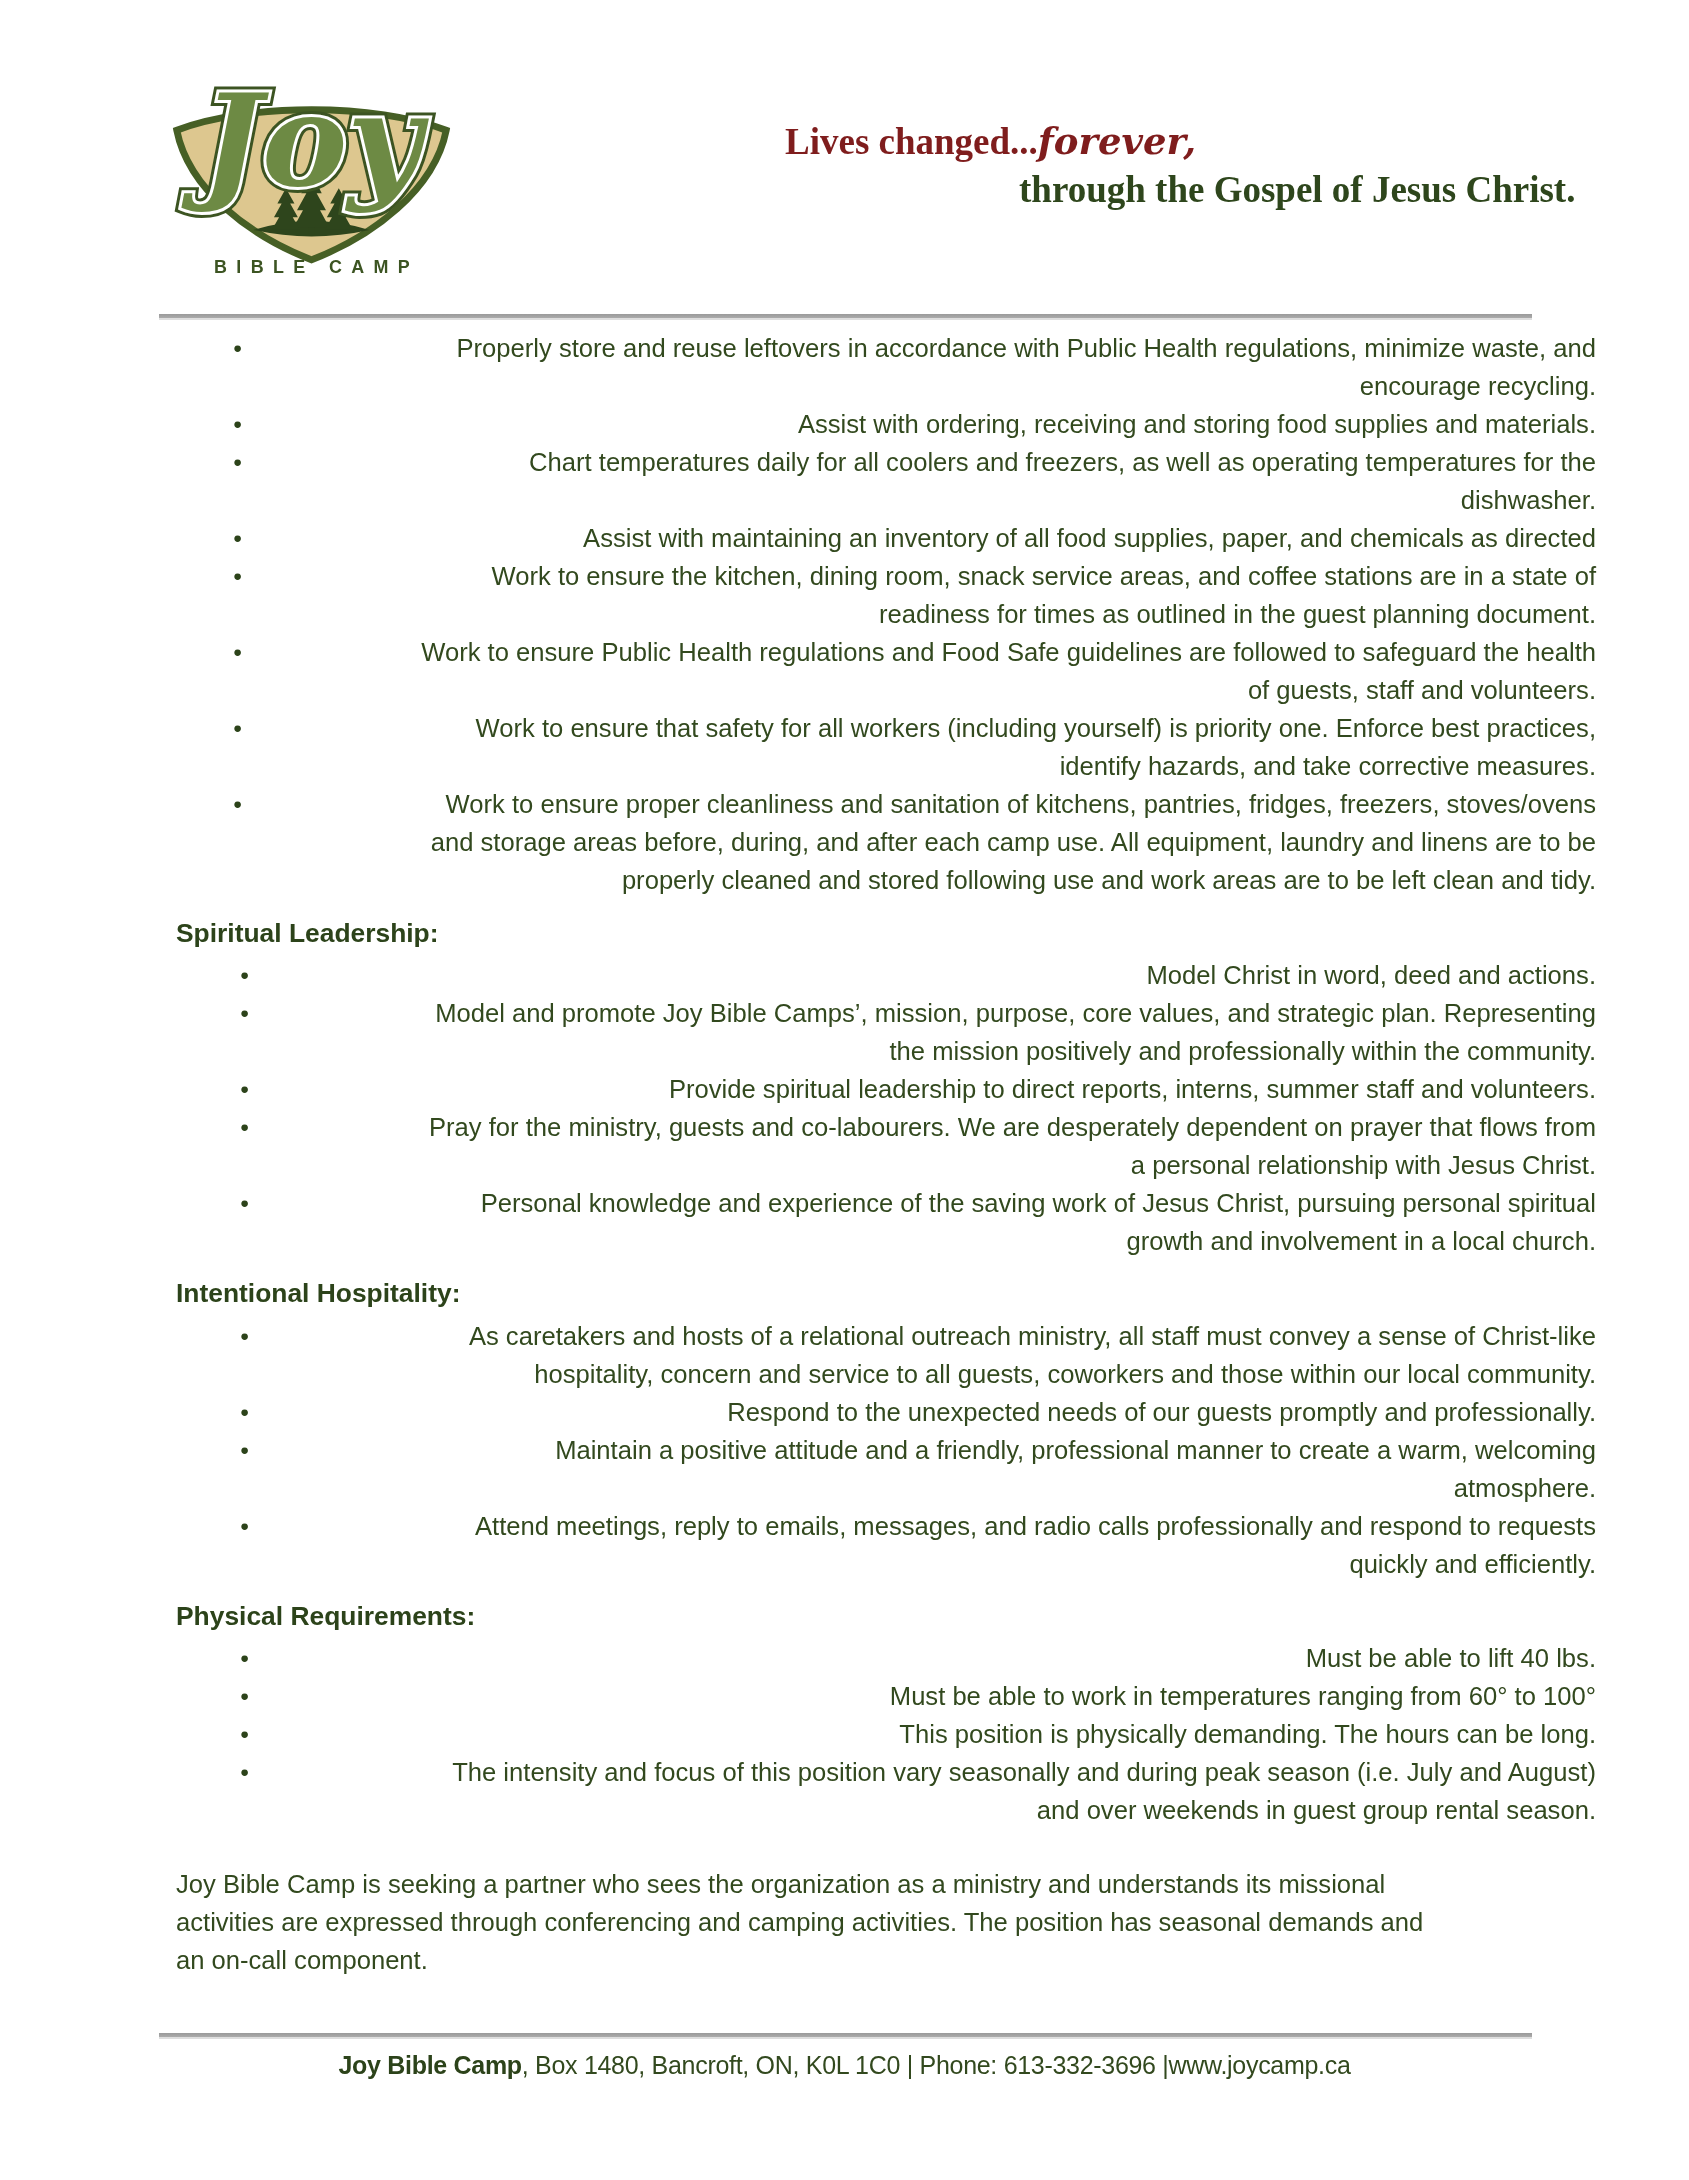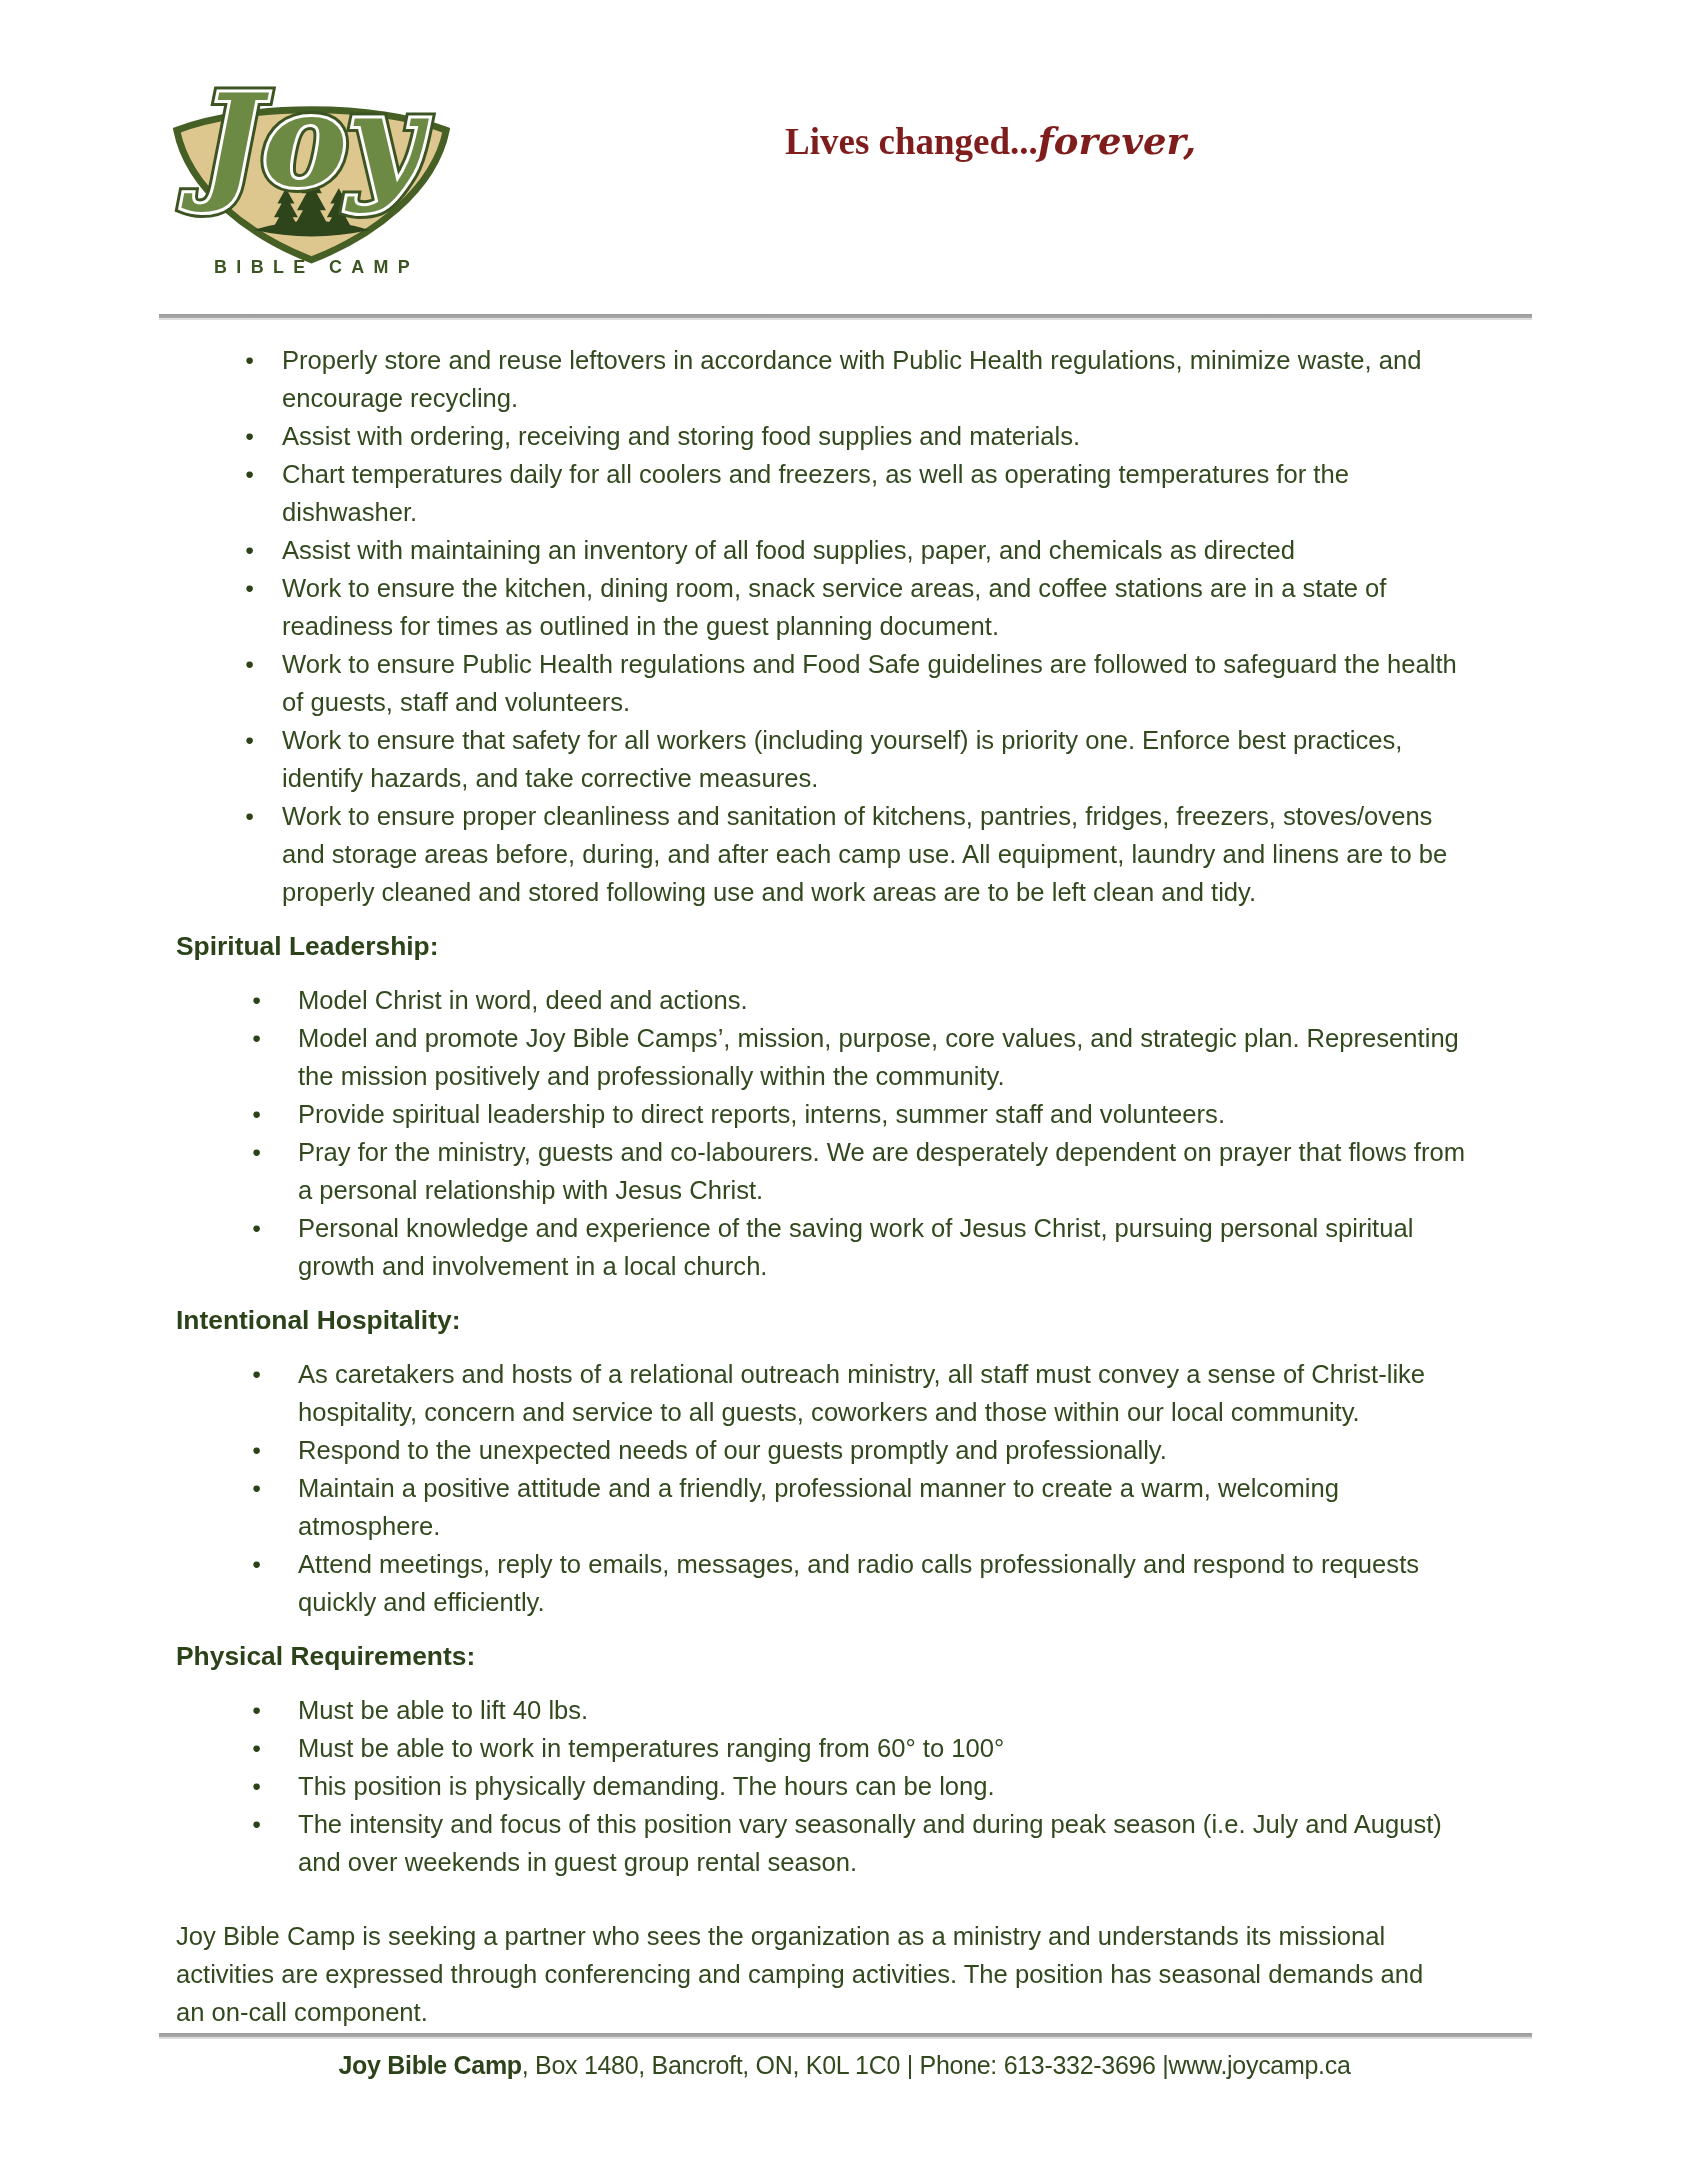--- a/index.html
+++ b/index.html
@@ -41,21 +41,21 @@
 
   
   .content {
     position: absolute; left: 176px; top: 325px; width: 1424px;
     font-size: 25.6px; line-height: 38px;
   }
   h2 {
     font-size: 26.4px; font-weight: 700; color: #2c431a;
     margin: 14.5px 0 4.3px 0; padding: 0;
   }
-  ul { list-style: none; margin: 16px; padding: 0; }
+  ul { list-style: none; margin: 4px; padding: 0; text-align: right; }
   li { position: relative; white-space: pre-line; }
   ul.list-a li { padding-left: 90px; }
   ul.list-b li { padding-left: 106px; }
   li::before {
     content: "●";
     position: absolute; top: 0;
     font-size: 15.3px; line-height: 38px; color: #2c431a;
   }
   ul.list-a li::before { left: 53px; }
   ul.list-b li::before { left: 60px; }
@@ -93,20 +93,21 @@
 
       <text x="180" y="172" text-anchor="middle" font-family="'DejaVu Serif', serif" font-style="italic" font-weight="700" font-size="150" fill="none" stroke="#3c5422" stroke-width="14">Joy</text>
       <text x="180" y="172" text-anchor="middle" font-family="'DejaVu Serif', serif" font-style="italic" font-weight="700" font-size="150" fill="none" stroke="#ffffff" stroke-width="7">Joy</text>
       <text x="180" y="172" text-anchor="middle" font-family="'DejaVu Serif', serif" font-style="italic" font-weight="700" font-size="150" fill="#6d8a44">Joy</text>
 
       <text x="186" y="276" text-anchor="middle" font-family="'Liberation Sans', sans-serif" font-weight="700" font-size="21" letter-spacing="11" fill="#3c5422">BIBLE CAMP</text>
     </svg>
   </div>
 
   <div class="tagline-line1"><span>Lives changed...</span><span class="script">forever,</span></div>
+  <div class="tagline-line2">through the Gospel of Jesus Christ.</div>
 </div>
 
 <div class="rule rule-top"></div>
 
 <div class="content">
   <div>
       <section>
         <ul class="list-a">
           <li>Properly store and reuse leftovers in accordance with Public Health regulations, minimize waste, and
 encourage recycling.</li>

